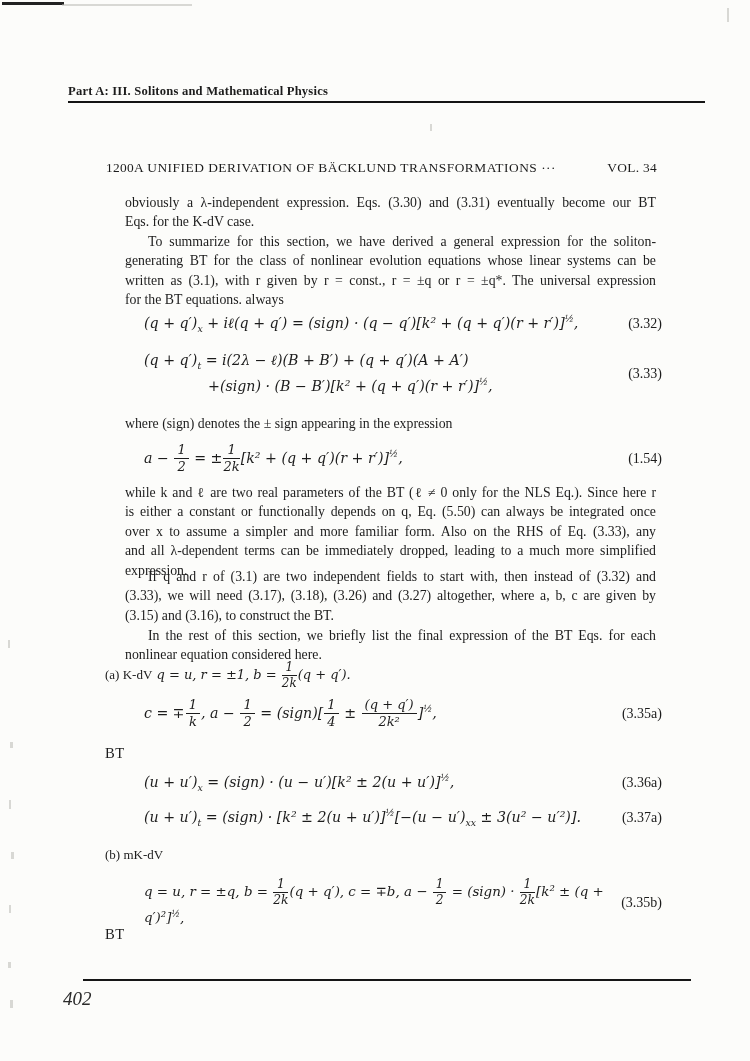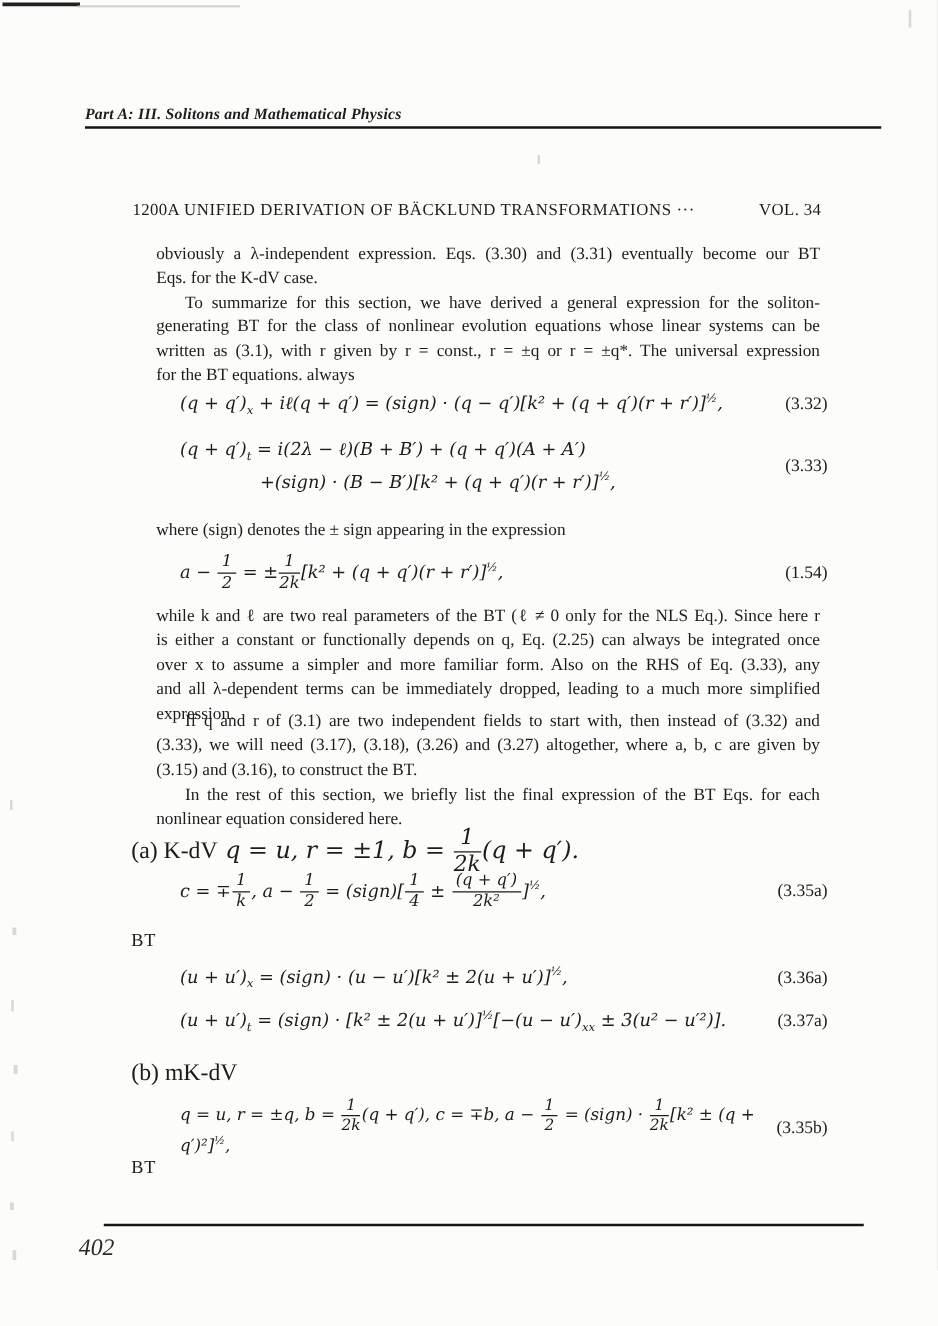--- a/index.html
+++ b/index.html
@@ -7,21 +7,21 @@
     position:relative; width:750px; height:1061px; margin:0 auto;
     background:#fcfcfa; color:#1c1c1c; overflow:hidden;
     font-family:"Liberation Serif", serif;
   }
   
   .art { position:absolute; background:#222; }
   .art.faint { background:#b9b9b4; opacity:.55; }
   
   .running-head {
     position:absolute; left:68px; top:84px;
-    font-size:12.6px; font-weight:bold; font-style:italic; letter-spacing:.2px;
+    font-size:12.6px; font-weight:bold; letter-spacing:.2px;
   }
   .head-rule { position:absolute; left:68px; top:101px; width:637px; height:2.4px; background:#141414; }
   .journal-row {
     position:absolute; left:106px; top:160px; width:551px;
     display:flex; align-items:baseline; font-size:13.4px; letter-spacing:.3px;
   }
   .jr-title { flex:1; letter-spacing:.5px; }
   
   .block { position:absolute; left:105px; width:551px; font-size:13.8px; line-height:19.4px; }
   .jl { text-align:justify; text-align-last:justify;margin-left:20px; }
@@ -38,21 +38,21 @@
   .eqtag {
     margin-left:auto; flex-shrink:0; font-style:normal; font-size:14px;
     font-family:"Liberation Serif", serif; padding-left:8px;
   }
   .fr { display:inline-block; vertical-align:middle; text-align:center; line-height:1.08; font-size:.92em; padding:0 1px; }
   .fr .n { display:block; border-bottom:1.1px solid #1c1c1c; padding:0 3px 1px; }
   .fr .d { display:block; padding-top:1px; }
   .eqbody sup, .mathline sup { font-size:.66em; vertical-align:super; line-height:0; }
   .eqbody sub, .mathline sub { font-size:.66em; vertical-align:sub; line-height:0; }
   
-  .mathline { position:absolute; left:105px; width:557px; font-size:19px; line-height:1.5; }
+  .mathline { position:absolute; left:105px; width:557px; font-size:13px; line-height:1.5; }
   .mathline .roman { font-family:"Liberation Serif", serif; font-style:normal; }
   .mathline .math { font-family:"DejaVu Serif", serif; font-style:italic; }
   .btlabel { position:absolute; left:105px; font-size:14.6px; letter-spacing:.6px; }
   
   .foot-rule { position:absolute; left:83px; top:979px; width:608px; height:2.4px; background:#161616; }
   .foot-page { position:absolute; left:63px; top:988px; font-style:italic; font-size:19px; color:#2a2a2a; }
 </style>
 </head>
 <body>
 
@@ -108,21 +108,21 @@
     <div class="jl last">where (sign) denotes the ± sign appearing in the expression</div>
   </div>
 
   <div class="eqrow" style="top:443px;">
     <span class="eqbody">a − <span class="fr"><span class="n">1</span><span class="d">2</span></span> = ±<span class="fr"><span class="n">1</span><span class="d">2k</span></span>[k² + (q + q′)(r + r′)]<sup>½</sup>,</span>
     <span class="eqtag">(1.54)</span>
   </div>
 
   <div class="block" style="top:483px;">
     <div class="jl">while k and ℓ are two real parameters of the BT (ℓ ≠ 0 only for the NLS Eq.). Since here r</div>
-    <div class="jl">is either a constant or functionally depends on q, Eq. (2.25) can always be integrated once</div>
+    <div class="jl">is either a constant or functionally depends on q, Eq. (5.50) can always be integrated once</div>
     <div class="jl">over x to assume a simpler and more familiar form. Also on the RHS of Eq. (3.33), any</div>
     <div class="jl">and all λ-dependent terms can be immediately dropped, leading to a much more simplified</div>
     <div class="jl last">expression.</div>
   </div>
 
   <div class="block" style="top:567px;">
     <div class="jl indent">If q and r of (3.1) are two independent fields to start with, then instead of (3.32) and</div>
     <div class="jl">(3.33), we will need (3.17), (3.18), (3.26) and (3.27) altogether, where a, b, c are given by</div>
     <div class="jl last">(3.15) and (3.16), to construct the BT.</div>
   </div>

